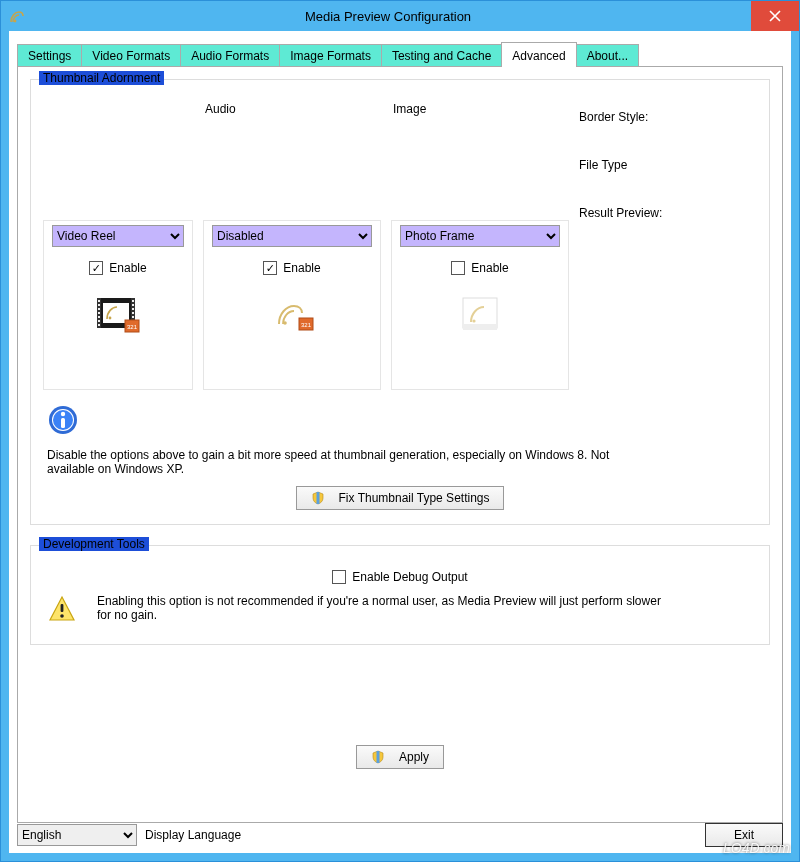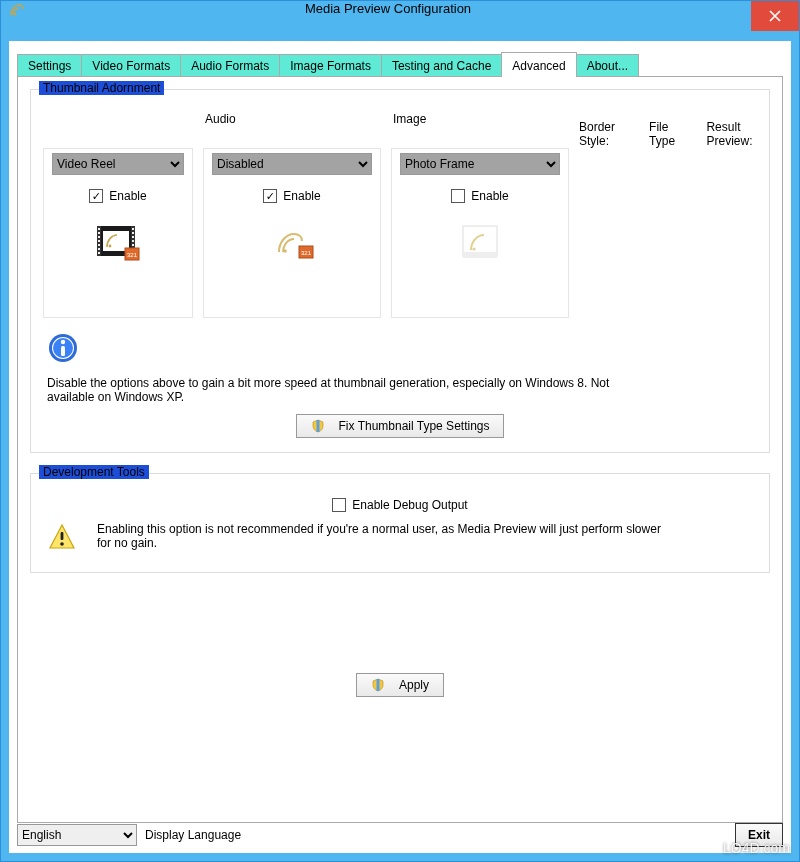--- a/index.html
+++ b/index.html
@@ -16,22 +16,23 @@
   }
   .window {
     border: 1px solid #2b90d9;
     width: 800px;
     height: 862px;
     display: flex;
     flex-direction: column;
   }
   .titlebar {
     background: #4fb6f0;
-    height: 40px;
-    display: flex;
+    height: 30px;
+    display: flex;
+    align-items: center;
     position: relative;
   }
   .titlebar .app-icon {
     width: 16px; height: 16px;
     margin-left: 8px;
     color: #c9a84a;
   }
   .titlebar .title {
     flex: 1;
     text-align: center;
@@ -126,21 +127,21 @@
     display: flex;
     flex-direction: column;
     gap: 14px;
     min-height: 170px;
   }
   .combo {
     width: 100%;
     height: 22px;
     font-size: 12px;
     border: 1px solid #999;
-    background: #a3a3a3;
+    background: #c4b5fd;
   }
   .chk-row {
     display: flex;
     align-items: center;
     gap: 6px;
     font-size: 12px;
     justify-content: center;
   }
   .chk {
     width: 14px; height: 14px;
@@ -194,35 +195,35 @@
   }
   .lang-combo {
     width: 120px; height: 22px;
     border: 1px solid #999;
     font-size: 12px;
   }
   .exit-btn {
     margin-left: auto;
     border: 1px solid #333;
     background: linear-gradient(#fafafa,#e9e9e9);
-    padding: 4px 12px;
+    padding: 4px 28px;
     font-size: 12px;
     cursor: pointer;
-    font-weight: bold;
   }
   .watermark {
     position: absolute;
     right: 10px;
     bottom: 6px;
     color: rgba(255,255,255,0.9);
     font-size: 14px;
     font-family: Arial, sans-serif;
     text-shadow: 0 0 3px rgba(0,0,0,0.6);
     z-index: 50;
     pointer-events: none;
+    font-style: italic;
   }
   
   svg.preview { width: 46px; height: 40px; }
 </style>
 </head>
 <body>
 
 <div class="window">
   <div class="titlebar">
     <svg class="app-icon" viewBox="0 0 16 16">
@@ -253,21 +254,21 @@
     <div class="tab-panel">
 
       <div class="groupbox">
         <span class="legend">Thumbnail Adornment</span>
 
         <div class="adorn-grid">
           <div></div>
           <div class="col-head">Audio</div>
           <div class="col-head">Image</div>
 
-          <div style="display:flex;flex-direction:row;gap:28px;padding-top:4px;">
+          <div style="display:flex;flex-direction:column;gap:28px;padding-top:4px;">
             <div class="row-label">Border Style:</div>
             <div class="row-label">File Type</div>
             <div class="row-label">Result Preview:</div>
           </div>
 
           <div class="col-panel">
             <select class="combo">
               <option>Video Reel</option>
             </select>
             <div class="chk-row">

